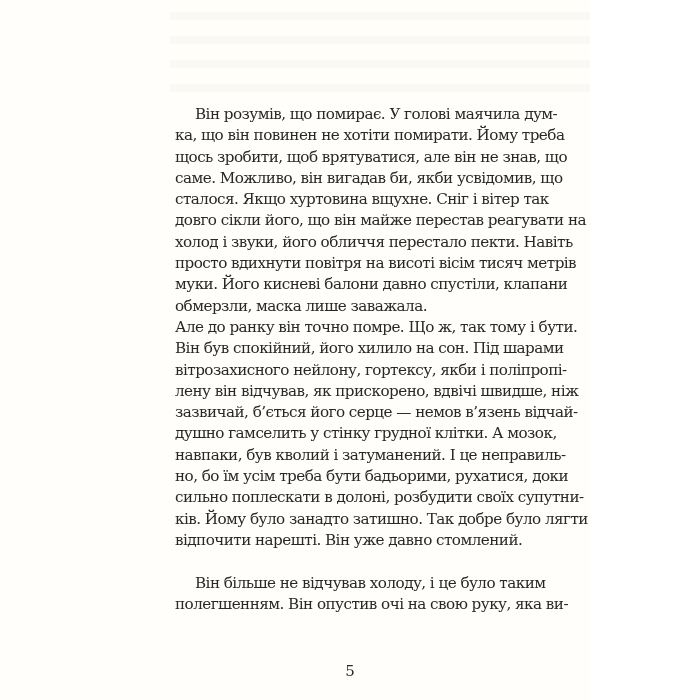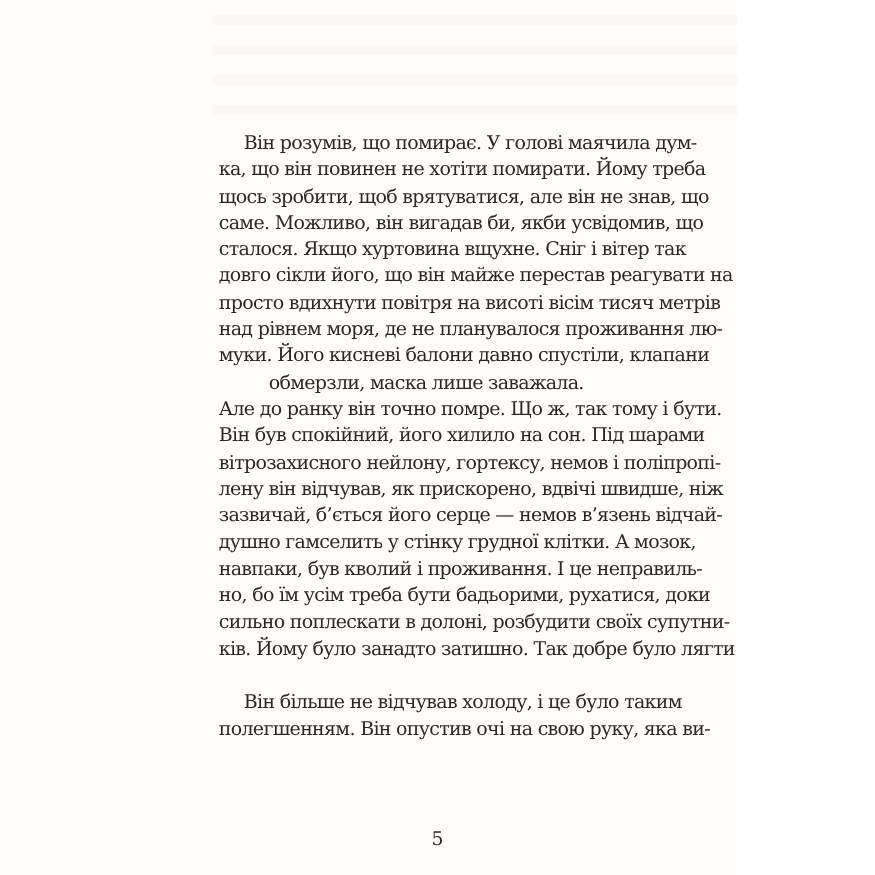--- a/index.html
+++ b/index.html
@@ -44,21 +44,20 @@
     .line {
       display: block;
       white-space: nowrap;
       text-align: justify;
       text-align-last: justify;
       height: 21.3px;
       overflow: visible;
     }
     .line.last {
       text-align-last: left;
-      margin-left: 40px;
     }
     .line.indent {
       padding-left: 20px;
     }
     .gap {
       display: block;
       height: 21.3px;
     }
     .page-number {
       position: absolute;
@@ -78,35 +77,36 @@
   <div class="bleed"></div>
 
   <div class="text-block">
 
     <span class="line indent">Він розумів, що помирає. У голові маячила дум-</span>
     <span class="line">ка, що він повинен не хотіти помирати. Йому треба</span>
     <span class="line">щось зробити, щоб врятуватися, але він не знав, що</span>
     <span class="line">саме. Можливо, він вигадав би, якби усвідомив, що</span>
     <span class="line">сталося. Якщо хуртовина вщухне. Сніг і вітер так</span>
     <span class="line">довго сікли його, що він майже перестав реагувати на</span>
+    <span class="line">холод і звуки, його обличчя перестало пекти. Навіть</span>
     <span class="line">просто вдихнути повітря на висоті вісім тисяч метрів</span>
-    <span class="line">над рівнем моря, де не планувалося проживання лю-</span>
     <span class="line">муки. Його кисневі балони давно спустіли, клапани</span>
     <span class="line last">обмерзли, маска лише заважала.</span>
 
     <span class="line">Але до ранку він точно помре. Що ж, так тому і бути.</span>
     <span class="line">Він був спокійний, його хилило на сон. Під шарами</span>
-    <span class="line">вітрозахисного нейлону, гортексу, немов і поліпропі-</span>
+    <span class="line">вітрозахисного нейлону, гортексу, якби і поліпропі-</span>
     <span class="line">лену він відчував, як прискорено, вдвічі швидше, ніж</span>
     <span class="line">зазвичай, б’ється його серце — немов в’язень відчай-</span>
     <span class="line">душно гамселить у стінку грудної клітки. А мозок,</span>
-    <span class="line">навпаки, був кволий і проживання. І це неправиль-</span>
+    <span class="line">навпаки, був кволий і затуманений. І це неправиль-</span>
     <span class="line">но, бо їм усім треба бути бадьорими, рухатися, доки</span>
     <span class="line">сильно поплескати в долоні, розбудити своїх супутни-</span>
     <span class="line">ків. Йому було занадто затишно. Так добре було лягти</span>
+    <span class="line last">відпочити нарешті. Він уже давно стомлений.</span>
 
     <span class="gap"></span>
 
     <span class="line indent">Він більше не відчував холоду, і це було таким</span>
     <span class="line">полегшенням. Він опустив очі на свою руку, яка ви-</span>
 
   </div>
 
   <div class="page-number">5</div>
 </div>

